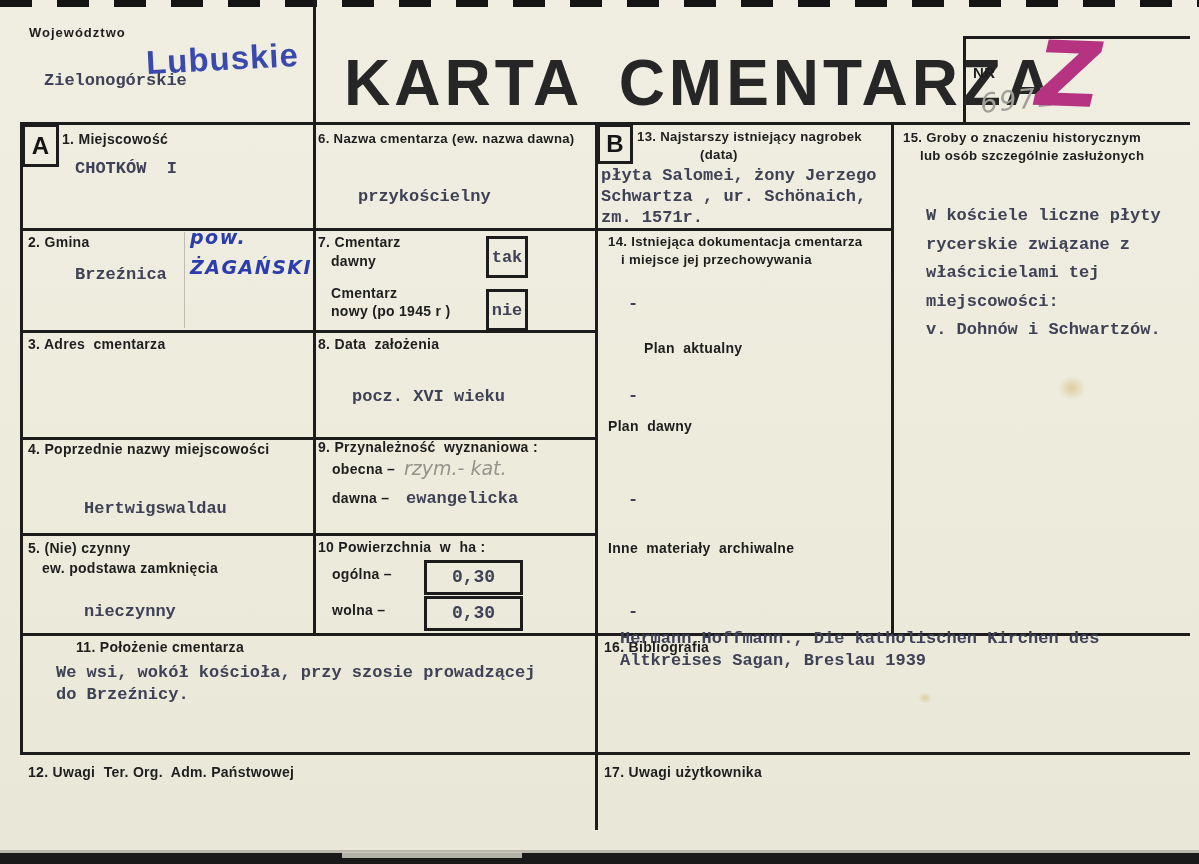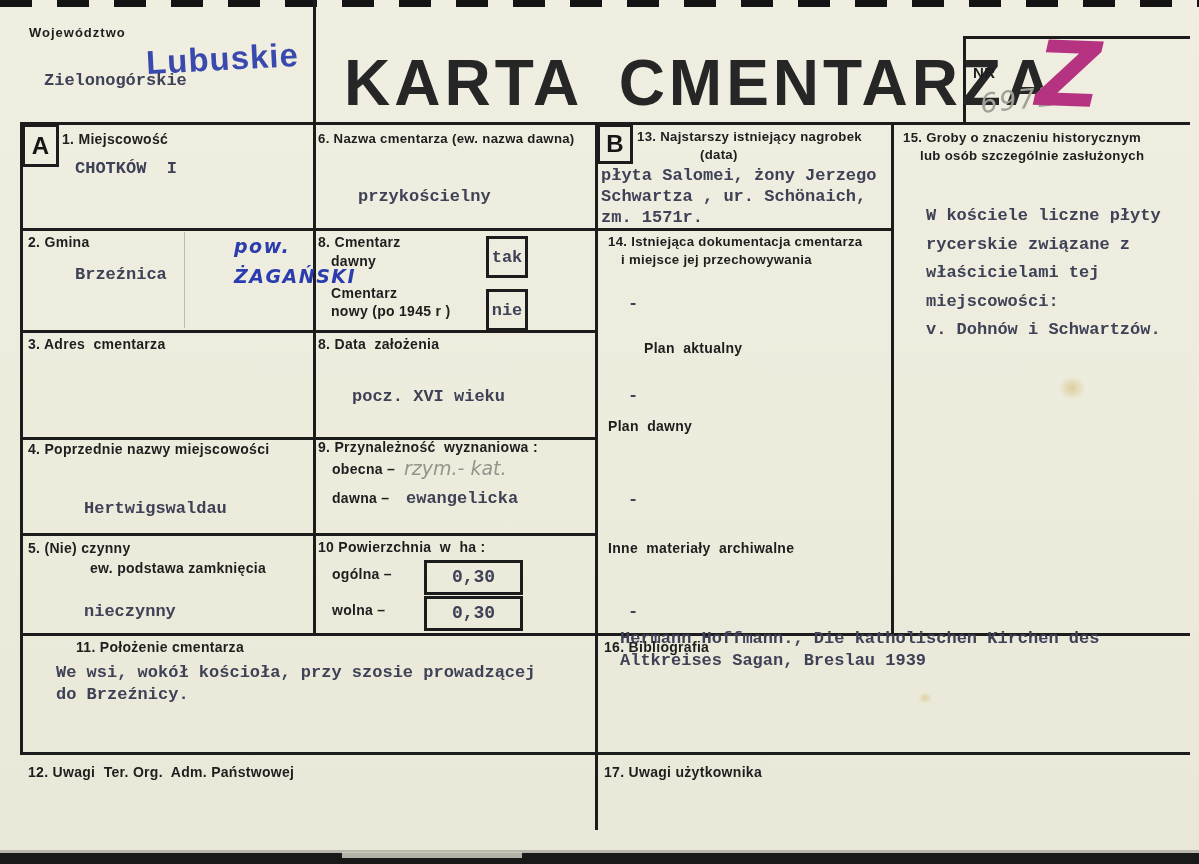--- a/index.html
+++ b/index.html
@@ -72,36 +72,36 @@
 <div class="pencil" style="left:1036px;top:34px;font-size:90px;line-height:82px;font-weight:bold;color:var(--magenta,#b53380);transform:rotate(2deg);">Z</div>
 
 <div class="badge" style="left:22px;top:124px;width:31px;height:37px;">A</div>
 <div class="badge" style="left:597px;top:124px;width:30px;height:34px;">B</div>
 
 <div class="label" style="left:62px;top:131px;">1. Miejscowość</div>
 <div class="typed" style="left:75px;top:158px;">CHOTKÓW  I</div>
 
 <div class="label" style="left:28px;top:234px;">2. Gmina</div>
 <div class="typed" style="left:75px;top:264px;">Brzeźnica</div>
-<div class="pen" style="left:190px;top:231px;margin-left:44px;">pow.
+<div class="pen" style="left:190px;top:222px;">pow.
 ŻAGAŃSKI</div>
 
 <div class="label" style="left:28px;top:336px;">3. Adres  cmentarza</div>
 
 <div class="label" style="left:28px;top:441px;text-align:center;">4. Poprzednie nazwy miejscowości</div>
 <div class="typed" style="left:84px;top:498px;">Hertwigswaldau</div>
 
 <div class="label" style="left:28px;top:540px;">5. (Nie) czynny</div>
-<div class="label" style="left:42px;top:560px;margin-left:48px;">ew. podstawa zamknięcia</div>
+<div class="label" style="left:42px;top:560px;">ew. podstawa zamknięcia</div>
 <div class="typed" style="left:84px;top:601px;">nieczynny</div>
 
 <div class="label sm" style="left:318px;top:131px;">6. Nazwa cmentarza (ew. nazwa dawna)</div>
 <div class="typed" style="left:358px;top:186px;">przykościelny</div>
 
-<div class="label" style="left:318px;top:234px;">8. Cmentarz</div>
+<div class="label" style="left:318px;top:234px;">7. Cmentarz</div>
 <div class="label" style="left:331px;top:253px;">dawny</div>
 <div class="box" style="left:486px;top:236px;width:36px;height:36px;">
   <span class="typed" style="position:static;">tak</span>
 </div>
 <div class="label" style="left:331px;top:285px;">Cmentarz</div>
 <div class="label" style="left:331px;top:303px;">nowy (po 1945 r )</div>
 <div class="box" style="left:486px;top:289px;width:36px;height:36px;justify-content:center;">
   <span class="typed" style="position:static;">nie</span>
 </div>
 

